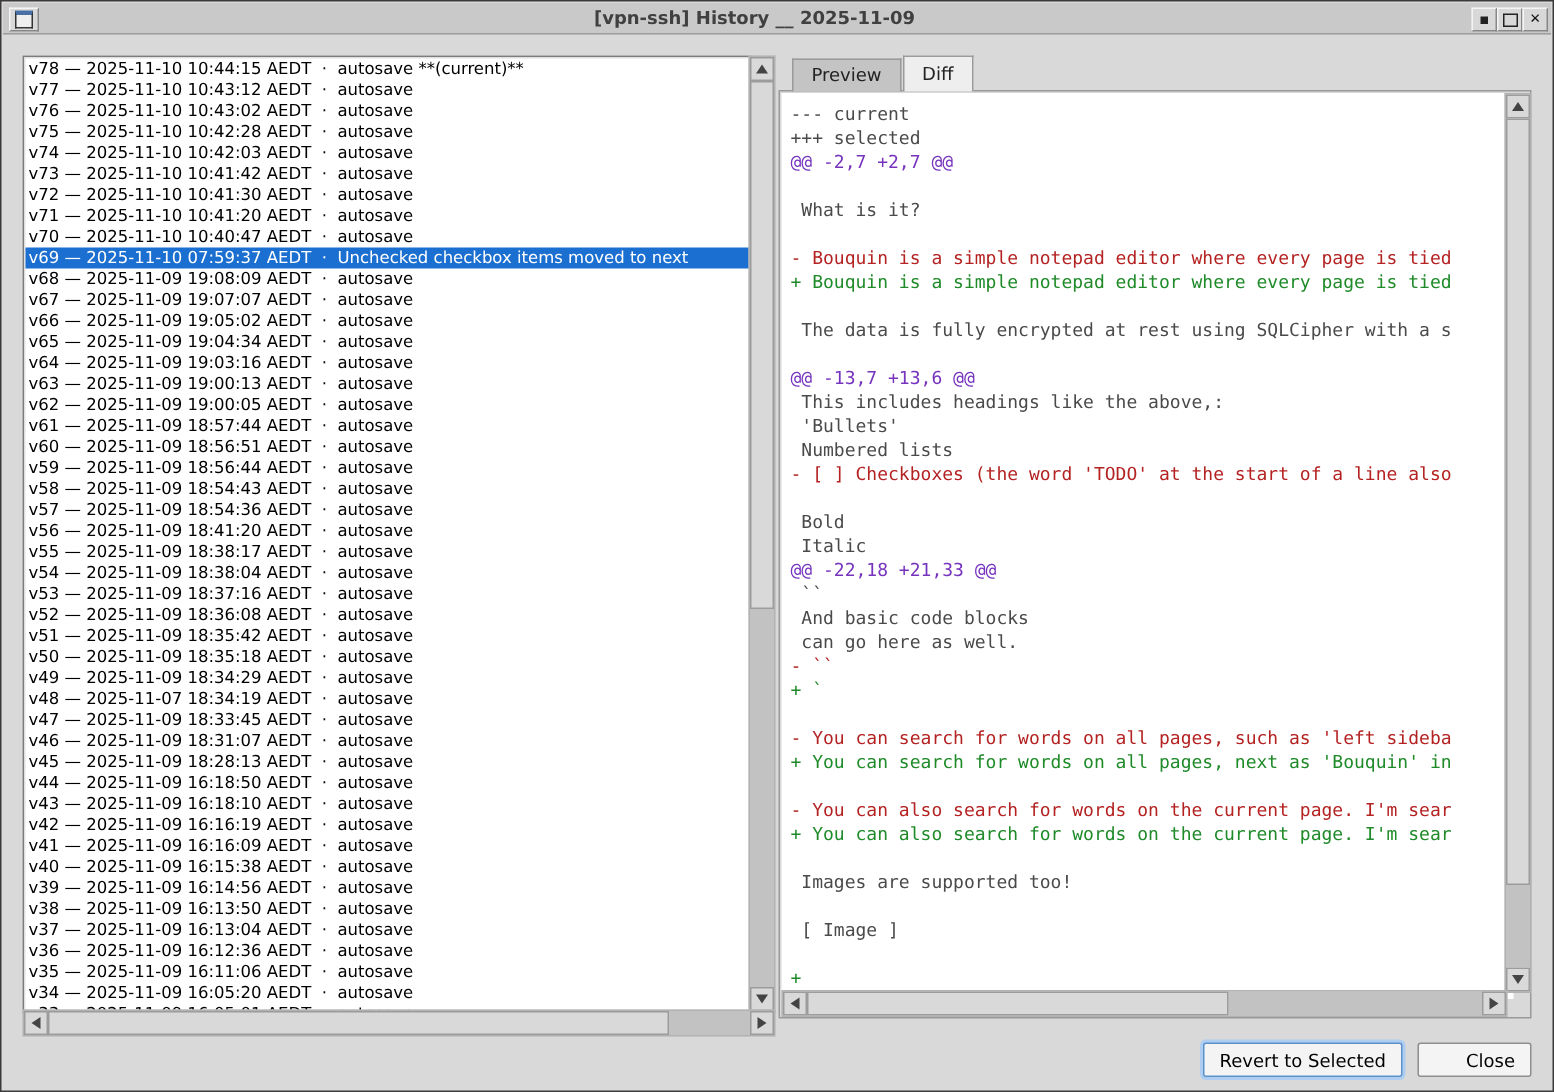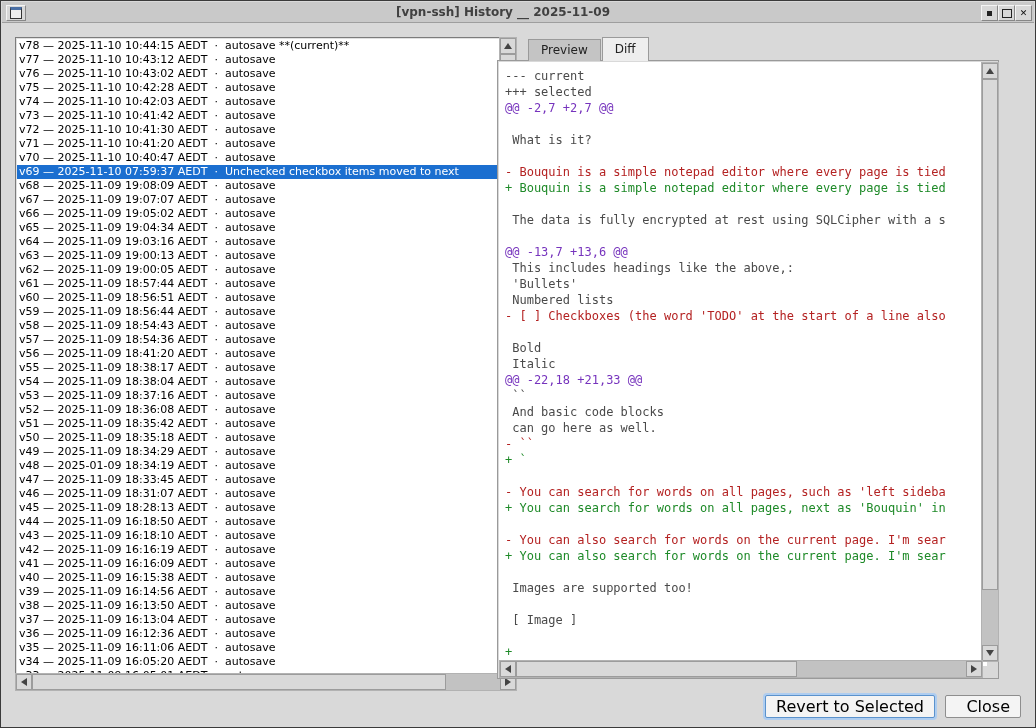--- a/index.html
+++ b/index.html
@@ -45,33 +45,33 @@
   .tri.up{border-left:4px solid transparent;border-right:4px solid transparent;border-bottom:6px solid #444;}
   .tri.down{border-left:4px solid transparent;border-right:4px solid transparent;border-top:6px solid #444;}
   .tri.left{border-top:4px solid transparent;border-bottom:4px solid transparent;border-right:6px solid #444;}
   .tri.right{border-top:4px solid transparent;border-bottom:4px solid transparent;border-left:6px solid #444;}
 
   
   .tabbar{position:absolute;left:527px;top:37px;height:23px;display:flex;align-items:flex-end;z-index:3;}
   .tab{height:21px;line-height:20px;padding:0 12px;font-size:12px;color:#222;
        background:#c4c4c4;border:1px solid #9a9a9a;border-bottom:none;margin-right:1px;}
   .tab.active{height:23px;line-height:22px;background:#eeeeee;}
-  .panel{position:absolute;left:496px;top:59px;width:500px;height:617px;
+  .panel{position:absolute;left:518px;top:59px;width:500px;height:617px;
          background:#d9d9d9;border:1px solid #9a9a9a;}
   .diff{position:absolute;left:1px;top:1px;width:482px;height:598px;background:#fff;
         overflow:hidden;padding:6px 0 0 6px;}
   .dline{height:16px;line-height:16px;font-family:"DejaVu Sans Mono","Liberation Mono",monospace;
          font-size:12px;white-space:pre;color:var(--diff_text,#4a4a4a);}
   .dline.meta{color:var(--diff_meta,#4a4a4a);}
   .dline.hunk{color:var(--diff_hunk,#7633bd);}
   .dline.del{color:var(--diff_del,#b42222);}
   .dline.add{color:var(--diff_add,#1e8a28);}
 
   
-  .btn{position:absolute;top:694px;height:23px;font-family:inherit;font-size:16px;color:#000;
+  .btn{position:absolute;top:694px;height:23px;font-family:inherit;font-size:12px;color:#000;
        background:#f4f4f4;border:1px solid #8e8e8e;border-radius:2px;padding:0 10px;}
   #btn-revert{right:100px;border-color:#5b92cc;box-shadow:0 0 0 2px #aecdf0;}
   #btn-close2{right:14px;min-width:76px;text-align:right;}
 </style>
 </head>
 <body>
 
 <div class="window">
 
   <div class="titlebar">
@@ -114,21 +114,21 @@
       <div class="row">v58 — 2025-11-09 18:54:43 AEDT  ·  autosave</div>
       <div class="row">v57 — 2025-11-09 18:54:36 AEDT  ·  autosave</div>
       <div class="row">v56 — 2025-11-09 18:41:20 AEDT  ·  autosave</div>
       <div class="row">v55 — 2025-11-09 18:38:17 AEDT  ·  autosave</div>
       <div class="row">v54 — 2025-11-09 18:38:04 AEDT  ·  autosave</div>
       <div class="row">v53 — 2025-11-09 18:37:16 AEDT  ·  autosave</div>
       <div class="row">v52 — 2025-11-09 18:36:08 AEDT  ·  autosave</div>
       <div class="row">v51 — 2025-11-09 18:35:42 AEDT  ·  autosave</div>
       <div class="row">v50 — 2025-11-09 18:35:18 AEDT  ·  autosave</div>
       <div class="row">v49 — 2025-11-09 18:34:29 AEDT  ·  autosave</div>
-      <div class="row">v48 — 2025-01-09 18:34:19 AEDT  ·  autosave</div>
+      <div class="row">v48 — 2025-11-07 18:34:19 AEDT  ·  autosave</div>
       <div class="row">v47 — 2025-11-09 18:33:45 AEDT  ·  autosave</div>
       <div class="row">v46 — 2025-11-09 18:31:07 AEDT  ·  autosave</div>
       <div class="row">v45 — 2025-11-09 18:28:13 AEDT  ·  autosave</div>
       <div class="row">v44 — 2025-11-09 16:18:50 AEDT  ·  autosave</div>
       <div class="row">v43 — 2025-11-09 16:18:10 AEDT  ·  autosave</div>
       <div class="row">v42 — 2025-11-09 16:16:19 AEDT  ·  autosave</div>
       <div class="row">v41 — 2025-11-09 16:16:09 AEDT  ·  autosave</div>
       <div class="row">v40 — 2025-11-09 16:15:38 AEDT  ·  autosave</div>
       <div class="row">v39 — 2025-11-09 16:14:56 AEDT  ·  autosave</div>
       <div class="row">v38 — 2025-11-09 16:13:50 AEDT  ·  autosave</div>

